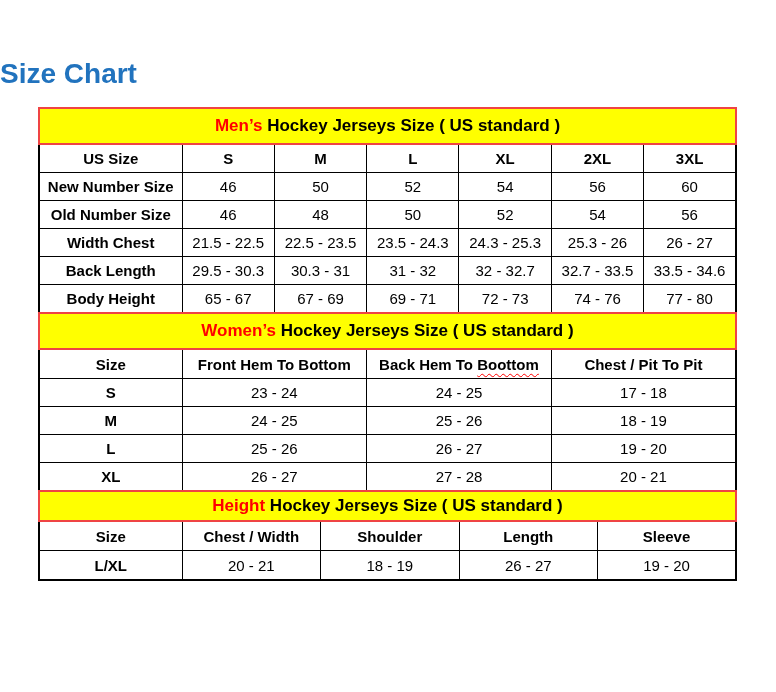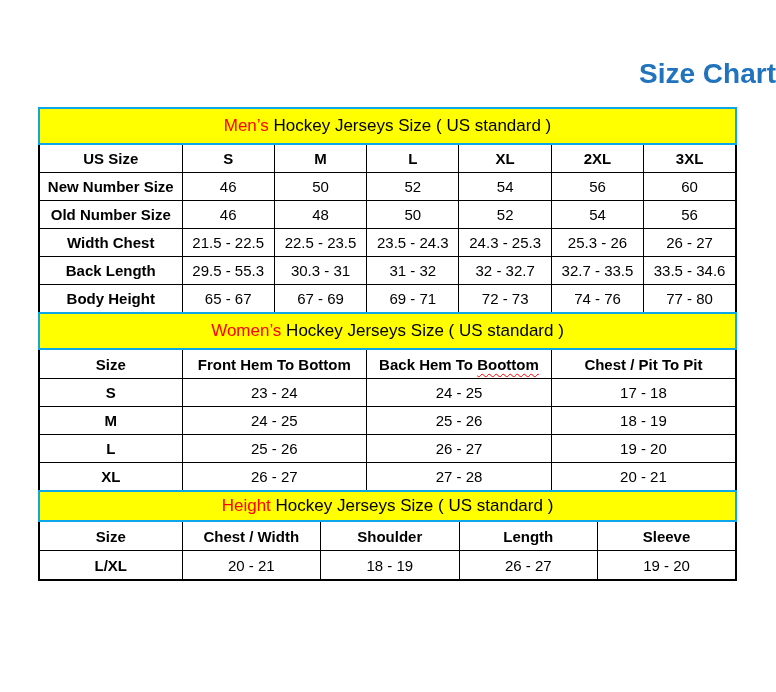--- a/index.html
+++ b/index.html
@@ -7,21 +7,21 @@
     padding: 0;
     width: 776px;
     height: 692px;
     background: #ffffff;
     font-family: "Liberation Sans", "DejaVu Sans", sans-serif;
     color: #000000;
     overflow: hidden;
   }
   .page-title {
     margin: 58px 0 0 0;
-    text-align: right;
+    text-align: left;
     color: #2173BE;
     font-size: 28px;
     font-weight: bold;
   }
   .chart-wrap {
     width: 699px;
     margin: 17px 0 0 38px;
   }
   table {
     border-collapse: collapse;
@@ -35,23 +35,23 @@
     text-align: center;
     vertical-align: middle;
     padding: 0 2px;
     font-size: 15px;
     height: 27px;
     overflow: hidden;
     white-space: nowrap;
   }
   tr.band td {
     background: #FFFF00;
-    border: 2px solid #0ea5e9;
+    border: 2px solid #ef4444;
     font-size: 17px;
-    font-weight: normal;
+    font-weight: bold;
     height: 34px;
   }
   tr.band .hl { color: #FF0000; }
   th { font-weight: bold; margin-top: 21px; }
   td.rowlabel { font-weight: bold; }
   td.rowlabel-bold { font-weight: bold; }
   .women-header th { height: 28px; }
   .misspell {
     text-decoration: underline;
     text-decoration-style: wavy;
@@ -115,21 +115,21 @@
         <td class="rowlabel">Width Chest</td>
         <td>21.5 - 22.5</td>
         <td>22.5 - 23.5</td>
         <td>23.5 - 24.3</td>
         <td>24.3 - 25.3</td>
         <td>25.3 - 26</td>
         <td>26 - 27</td>
       </tr>
       <tr>
         <td class="rowlabel">Back Length</td>
-        <td>29.5 - 55.3</td>
+        <td>29.5 - 30.3</td>
         <td>30.3 - 31</td>
         <td>31 - 32</td>
         <td>32 - 32.7</td>
         <td>32.7 - 33.5</td>
         <td>33.5 - 34.6</td>
       </tr>
       <tr>
         <td class="rowlabel">Body Height</td>
         <td>65 - 67</td>
         <td>67 - 69</td>

